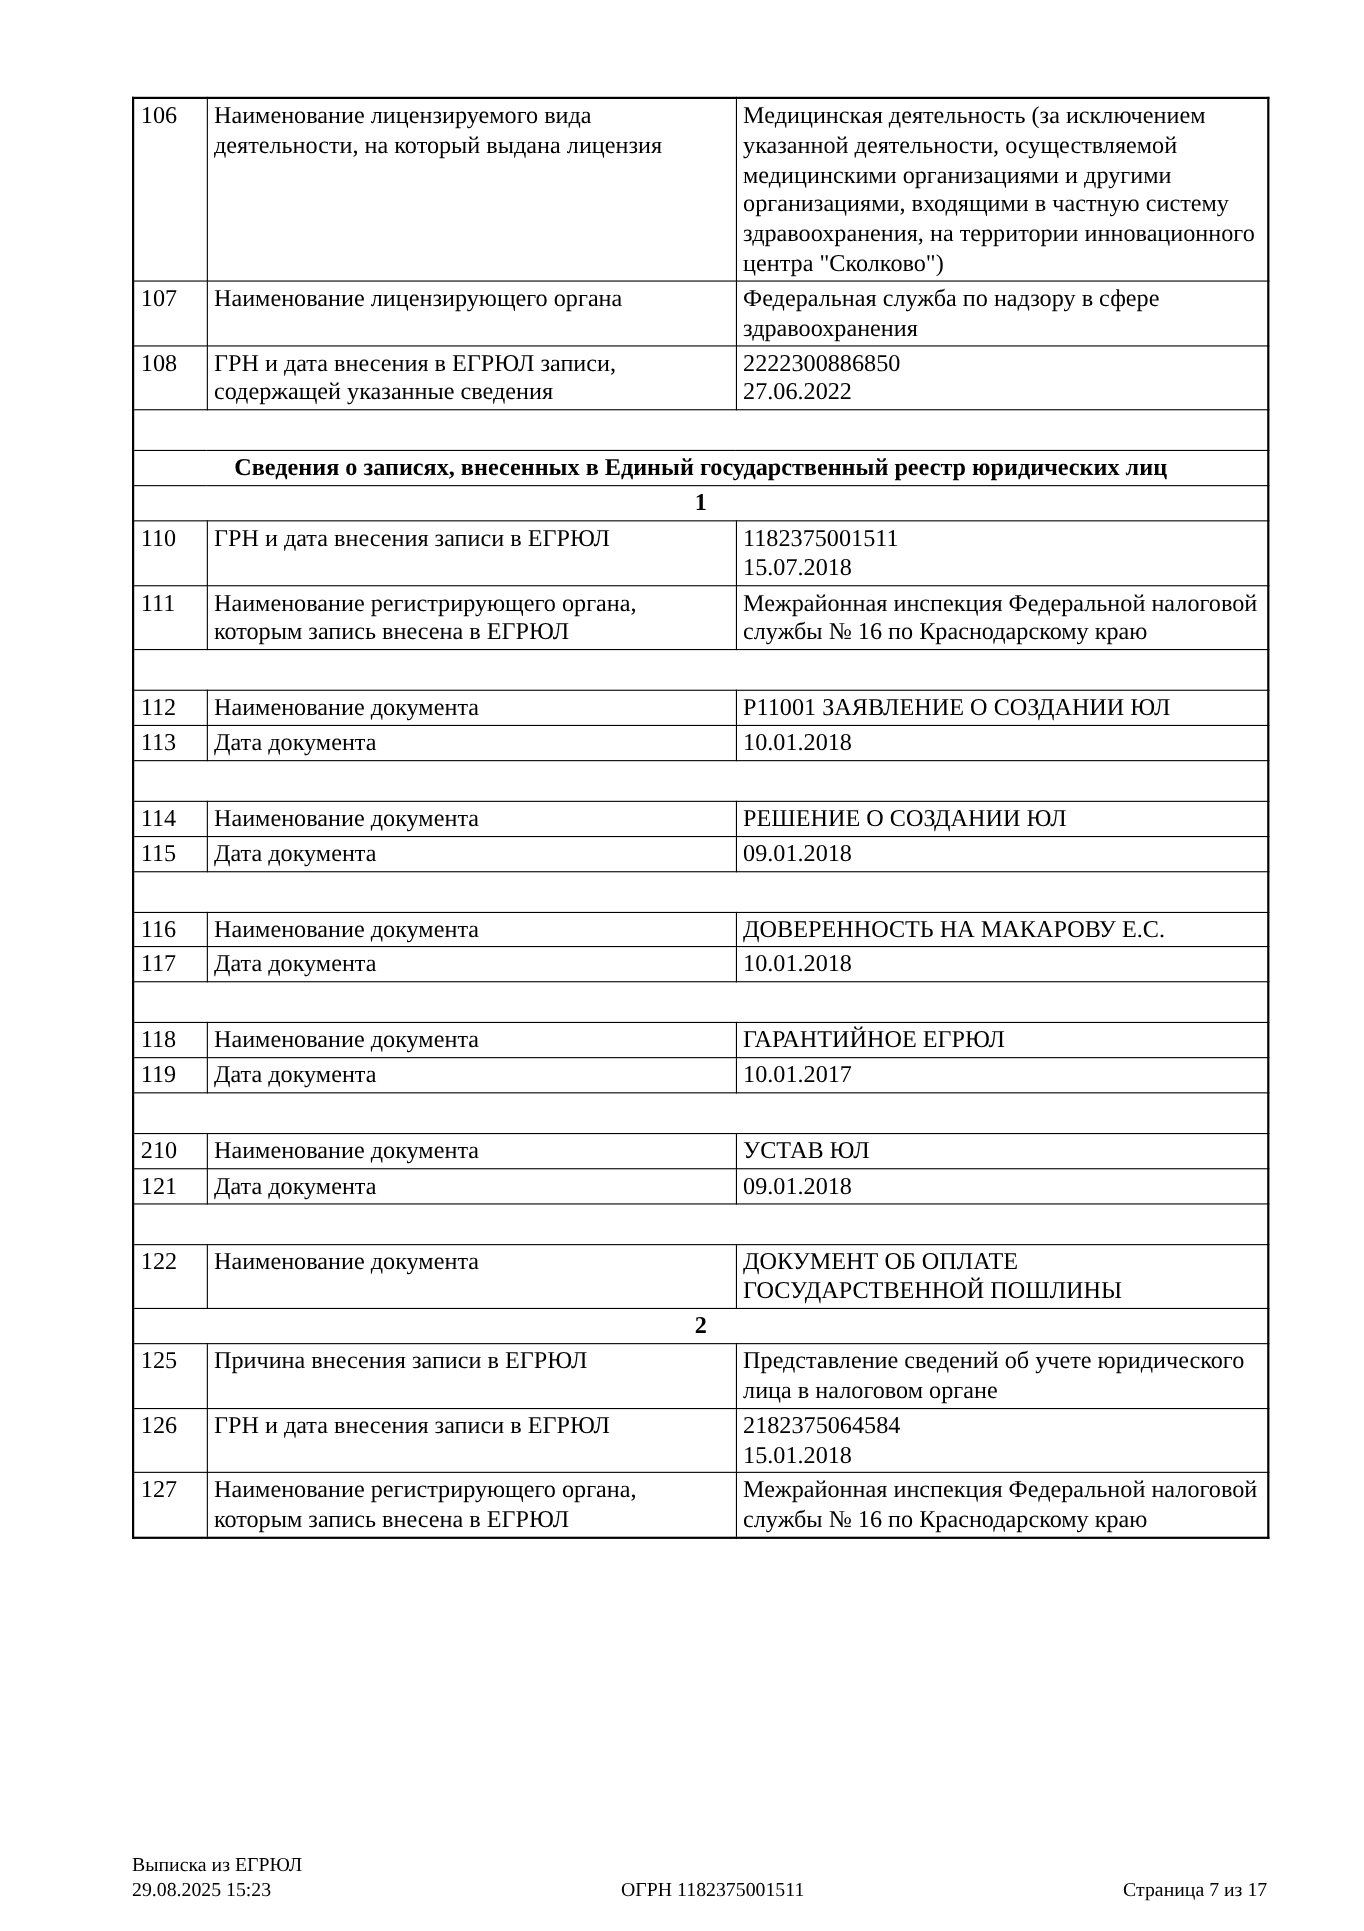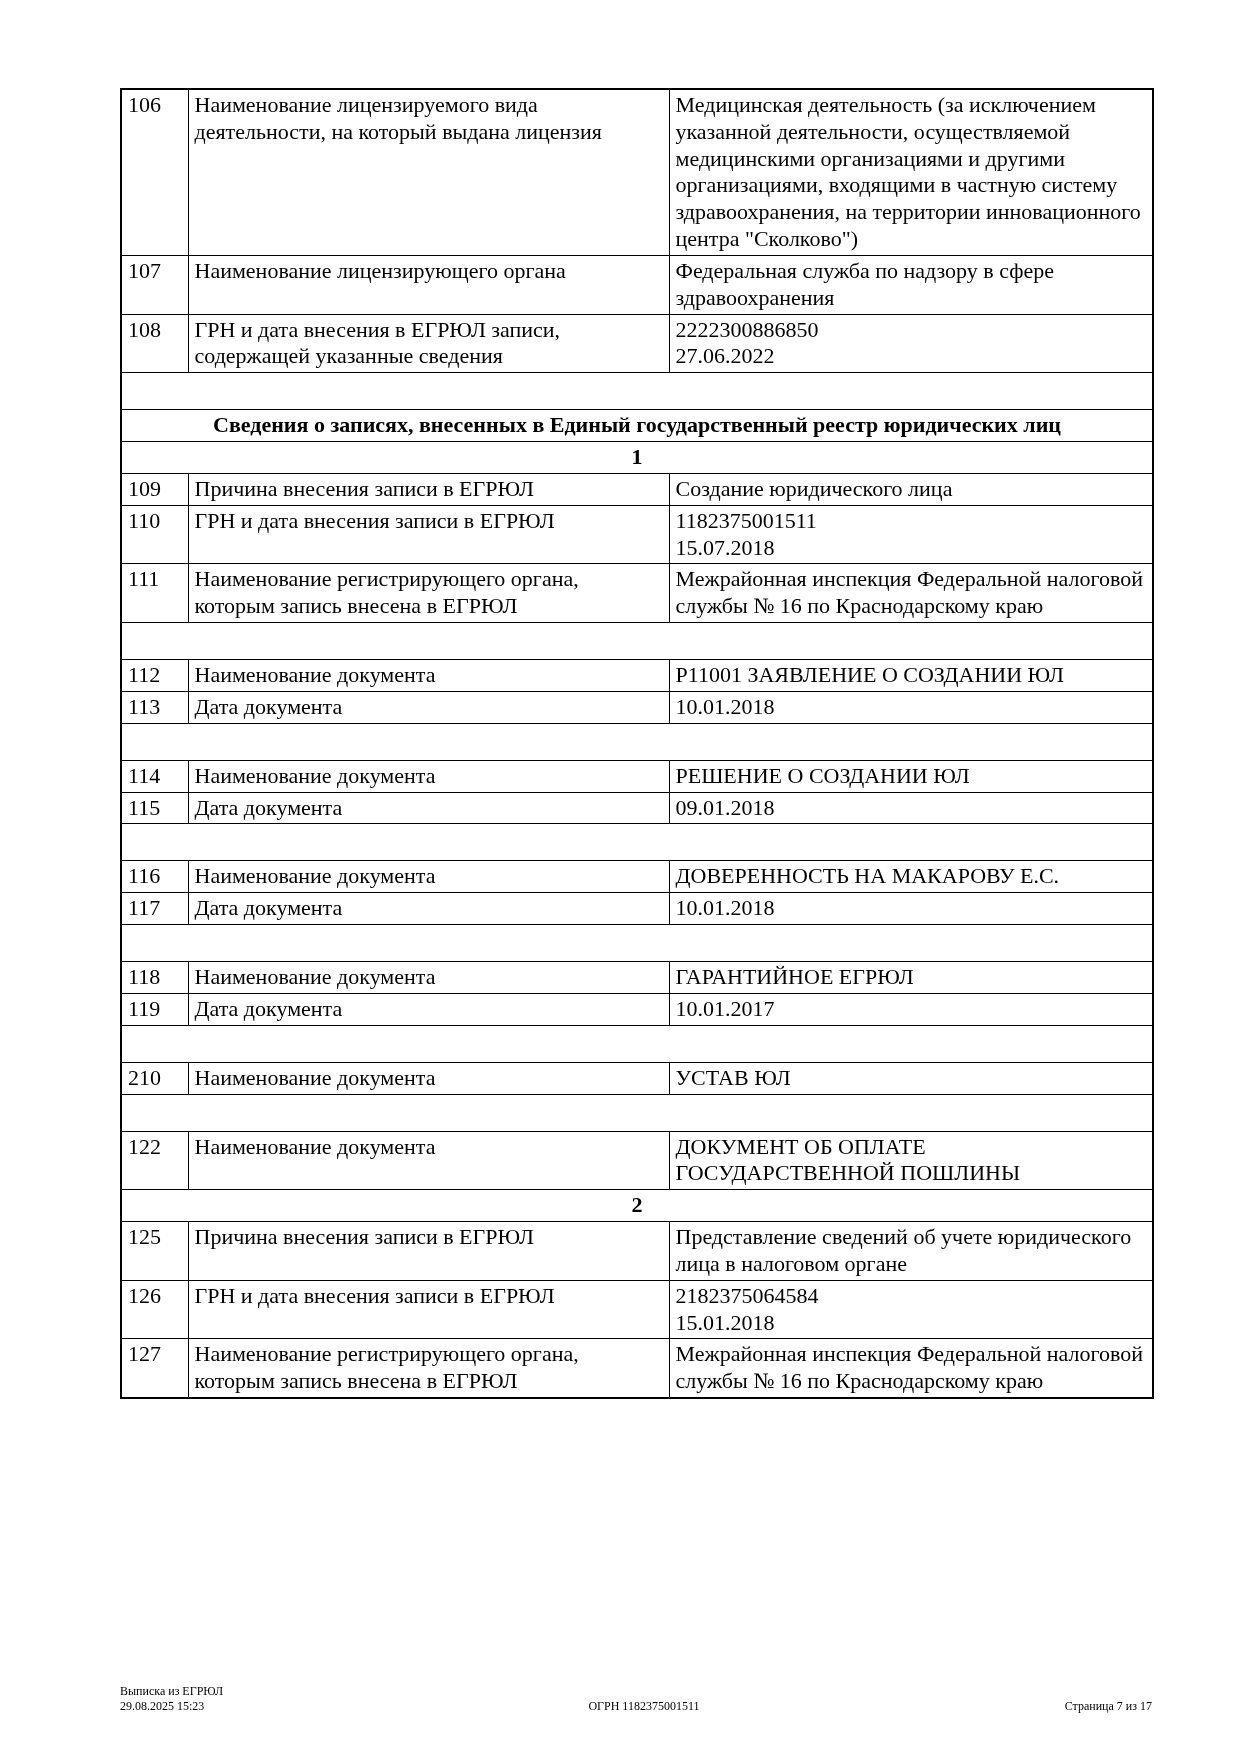--- a/index.html
+++ b/index.html
@@ -41,21 +41,21 @@
   }
   td.cell-gap { height: 32px; padding: 0; }
   .footer {
     position: absolute;
     left: 120px;
     right: 88px;
     top: 1684px;
     display: flex;
     justify-content: space-between;
     align-items: flex-end;
-    font-size: 12px;
+    font-size: 18px;
     line-height: 1.25;
   }
   .footer .left-block div { white-space: nowrap; }
 </style>
 </head>
 <body>
 
 <table class="doc-table">
   <colgroup>
     <col style="width:67px">
@@ -82,25 +82,20 @@
       <tr>
         <td class="cell-gap" colspan="3"></td>
       </tr>
       <tr>
         <td class="cell-section" colspan="3">Сведения о записях, внесенных в Единый государственный реестр юридических лиц</td>
       </tr>
       <tr>
         <td class="cell-recnum" colspan="3">1</td>
       </tr>
       <tr>
-        <td class="cell-num">109</td>
-        <td class="cell-label">Причина внесения записи в ЕГРЮЛ</td>
-        <td class="cell-value">Создание юридического лица</td>
-      </tr>
-      <tr>
         <td class="cell-num">110</td>
         <td class="cell-label">ГРН и дата внесения записи в ЕГРЮЛ</td>
         <td class="cell-value">1182375001511
 15.07.2018</td>
       </tr>
       <tr>
         <td class="cell-num">111</td>
         <td class="cell-label">Наименование регистрирующего органа, которым запись внесена в ЕГРЮЛ</td>
         <td class="cell-value">Межрайонная инспекция Федеральной налоговой службы № 16 по Краснодарскому краю</td>
       </tr>
@@ -156,20 +151,25 @@
         <td class="cell-label">Дата документа</td>
         <td class="cell-value">10.01.2017</td>
       </tr>
       <tr>
         <td class="cell-gap" colspan="3"></td>
       </tr>
       <tr>
         <td class="cell-num">210</td>
         <td class="cell-label">Наименование документа</td>
         <td class="cell-value">УСТАВ ЮЛ</td>
+      </tr>
+      <tr>
+        <td class="cell-num">121</td>
+        <td class="cell-label">Дата документа</td>
+        <td class="cell-value">09.01.2018</td>
       </tr>
       <tr>
         <td class="cell-gap" colspan="3"></td>
       </tr>
       <tr>
         <td class="cell-num">122</td>
         <td class="cell-label">Наименование документа</td>
         <td class="cell-value">ДОКУМЕНТ ОБ ОПЛАТЕ ГОСУДАРСТВЕННОЙ ПОШЛИНЫ</td>
       </tr>
       <tr>

